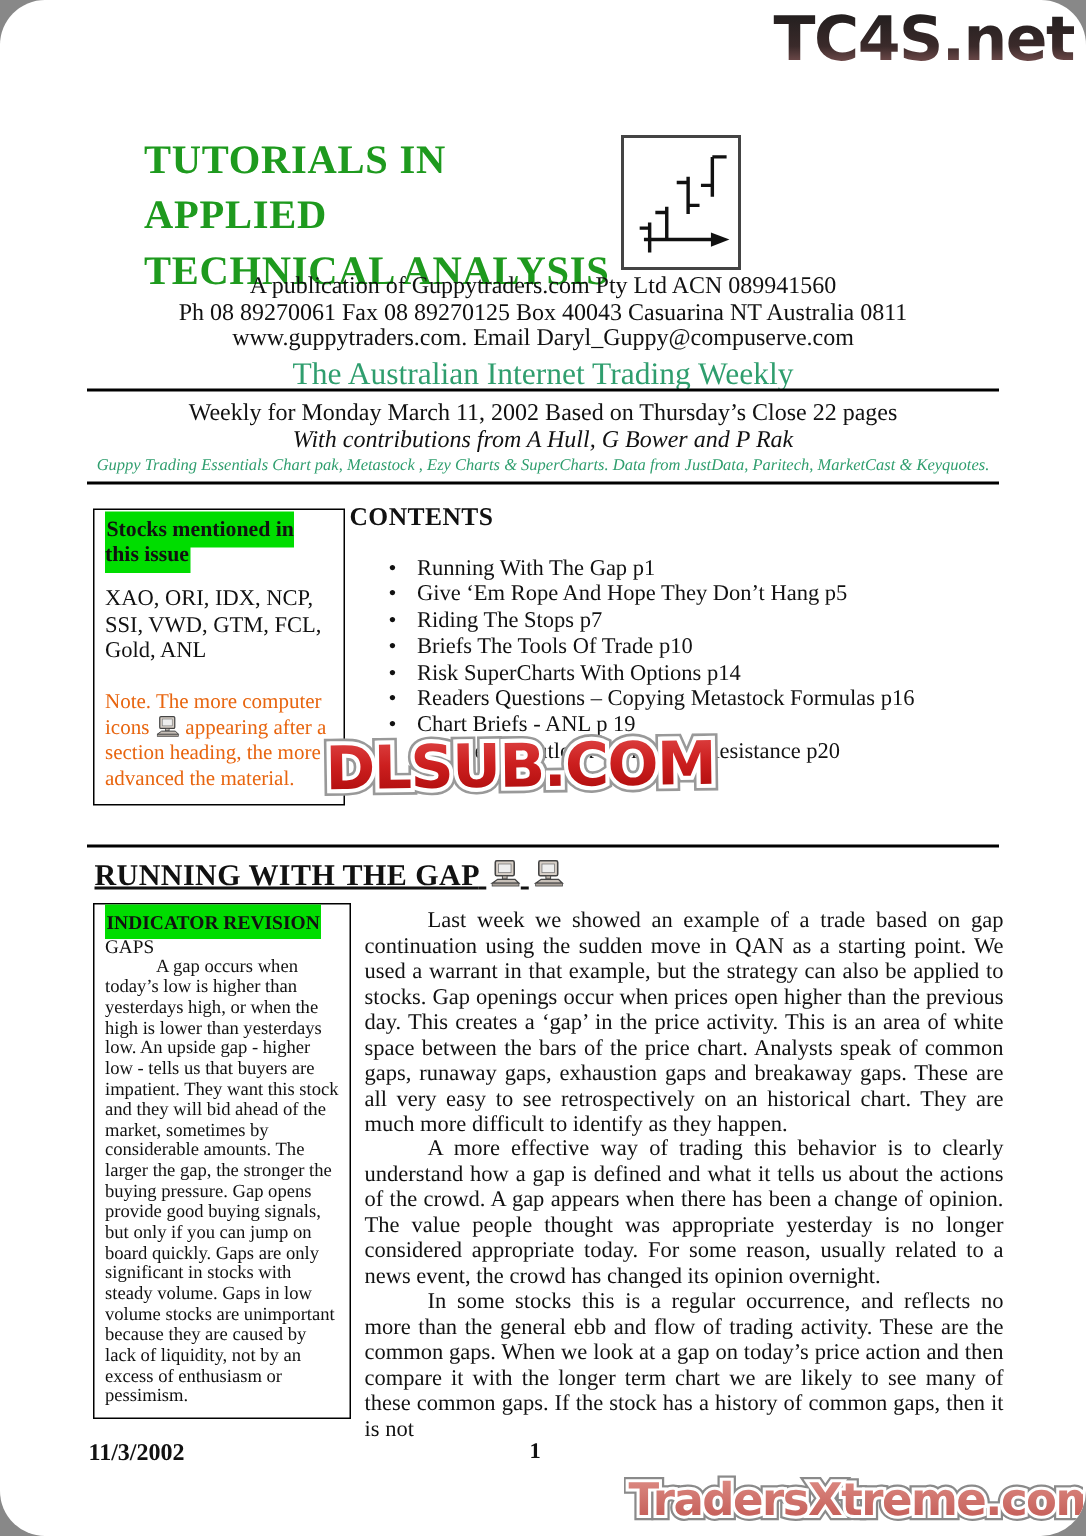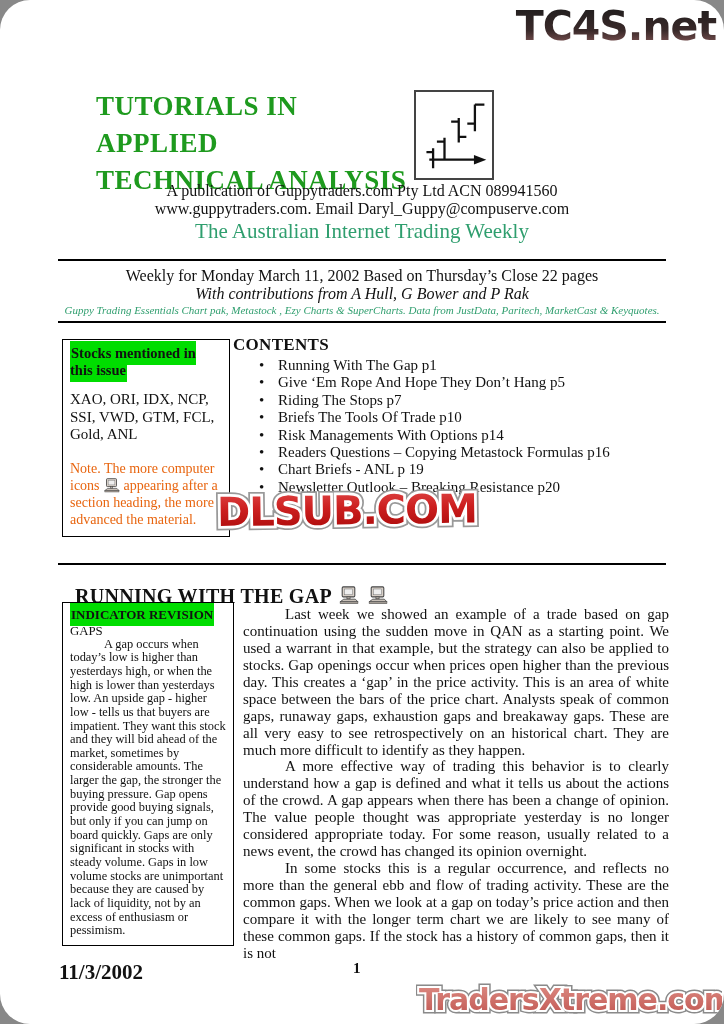--- a/index.html
+++ b/index.html
@@ -47,45 +47,45 @@
     position:absolute;left:62px;top:339px;width:152px;
     border:1px solid #000;padding:5px 7px 8px 7px;
     font-size:14px;line-height:16px;
   }
   .hl{font-weight:bold;padding:4px 1px;}
   .stocks-box .stocks{margin:12px 0 0 0;font-size:15px;line-height:17.5px;}
   .stocks-box .note{margin:16px 0 0 0;font-size:14px;line-height:17px;}
   .pc{display:inline-block;vertical-align:-3px;}
   .contents-block{position:absolute;left:233px;top:335px;width:440px;}
   .contents-block h3{margin:0;font-size:17px;letter-spacing:0.3px;}
-  .toc-list{list-style:none;margin:2px 0 0 0;padding:0;}
+  .toc-list{list-style:none;margin:16px 0 0 0;padding:0;}
   .toc-item{position:relative;padding-left:45px;font-size:15px;line-height:17.4px;}
   .toc-item::before{content:"\2022";position:absolute;left:26px;font-size:15px;}
   
   .rule3{position:absolute;left:58px;top:563px;width:608px;height:2px;background:#000;}
   .article-heading{
-    position:absolute;left:59px;top:569px;margin:16px;
-    font-size:20px;font-weight:bold;letter-spacing:0.3px;
+    position:absolute;left:59px;top:569px;margin:4px;
+    font-size:20px;font-weight:bold;letter-spacing:0.3px;text-decoration:underline;
   }
   .article-heading .pc{vertical-align:-2px;margin-left:2px;}
   .indicator-box{
     position:absolute;left:62px;top:602px;width:156px;
     border:1px solid #000;padding:5px 7px 7px 7px;
     font-size:12.4px;line-height:1.1;
   }
   .indicator-box .ind-title{font-size:13px;}
   .indicator-box .gaps{margin:1px 0 0 0;font-size:12.8px;}
   .indicator-box .ind-body{margin:0;text-indent:34px;}
   .main-col{
     position:absolute;left:243px;top:606px;width:426px;
     font-size:15px;line-height:1.13;text-align:justify;
   }
   .main-col .para{margin:0;text-indent:42px;}
   
-  .footer-date{position:absolute;left:59px;top:960px;font-size:21px;font-weight:bold;}
+  .footer-date{position:absolute;left:59px;top:960px;font-size:16px;font-weight:bold;}
   .footer-page{position:absolute;left:353px;top:960px;font-size:15px;font-weight:bold;}
   .wm-text{font-family:"DejaVu Sans", sans-serif;font-weight:bold;}
 </style>
 </head>
 <body>
 
 <div class="page">
 
   <svg class="wm-tc4s" viewBox="0 0 230 50">
     <defs>
@@ -110,20 +110,21 @@
         <path d="M30 47 V70 M22 51 H30"></path>
         <path d="M18 58 V79 M11 62 H18"></path>
         <path d="M14 70 H62"></path>
       </g>
       <polygon points="61,65 61,75 74,70" fill="#111" stroke="none"></polygon>
     </svg>
   </div>
 
   <div class="pubinfo">
     <div>A publication of Guppytraders.com Pty Ltd ACN 089941560</div>
+    <div>Ph 08 89270061  Fax 08 89270125  Box 40043 Casuarina NT Australia  0811</div>
     <div>www.guppytraders.com.   Email  Daryl_Guppy@compuserve.com</div>
     <div class="tagline" style="color:#2F9E6E;">The Australian Internet Trading Weekly</div>
   </div>
 
   <div class="banner">
     <div class="b1">Weekly for Monday March 11, 2002 Based on Thursday’s Close 22 pages</div>
     <div class="b2">With contributions from A Hull, G Bower  and P Rak</div>
     <div class="b3" style="color:#2F9E6E;">Guppy Trading Essentials Chart pak, Metastock , Ezy Charts &amp; SuperCharts. Data from JustData, Paritech, MarketCast &amp; Keyquotes.</div>
   </div>
 
@@ -144,21 +145,21 @@
   </div>
 
   <div class="contents-block">
     <h3>CONTENTS</h3>
     <ul class="toc-list">
 
     <li class="toc-item">Running With The Gap p1</li>
         <li class="toc-item">Give ‘Em Rope And Hope They Don’t Hang p5</li>
         <li class="toc-item">Riding The Stops p7</li>
         <li class="toc-item">Briefs The Tools Of Trade p10</li>
-        <li class="toc-item">Risk Managements With Options p14</li>
+        <li class="toc-item">Risk SuperCharts With Options p14</li>
         <li class="toc-item">Readers Questions – Copying Metastock Formulas p16</li>
         <li class="toc-item">Chart Briefs - ANL p 19</li>
         <li class="toc-item">Newsletter Outlook – Breaking Resistance  p20</li>
       </ul>
   </div>
 
   <svg class="wm-dlsub" viewBox="0 0 306 52">
     <defs>
       <linearGradient id="g-dlsub" x1="0" y1="0" x2="0" y2="1">
         <stop offset="0%" stop-color="#e04848"></stop>

